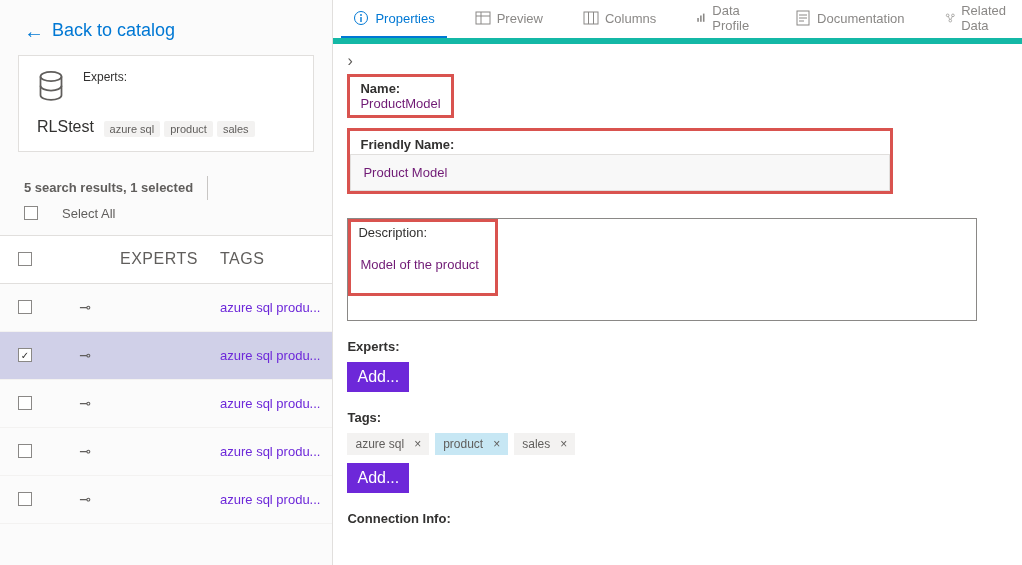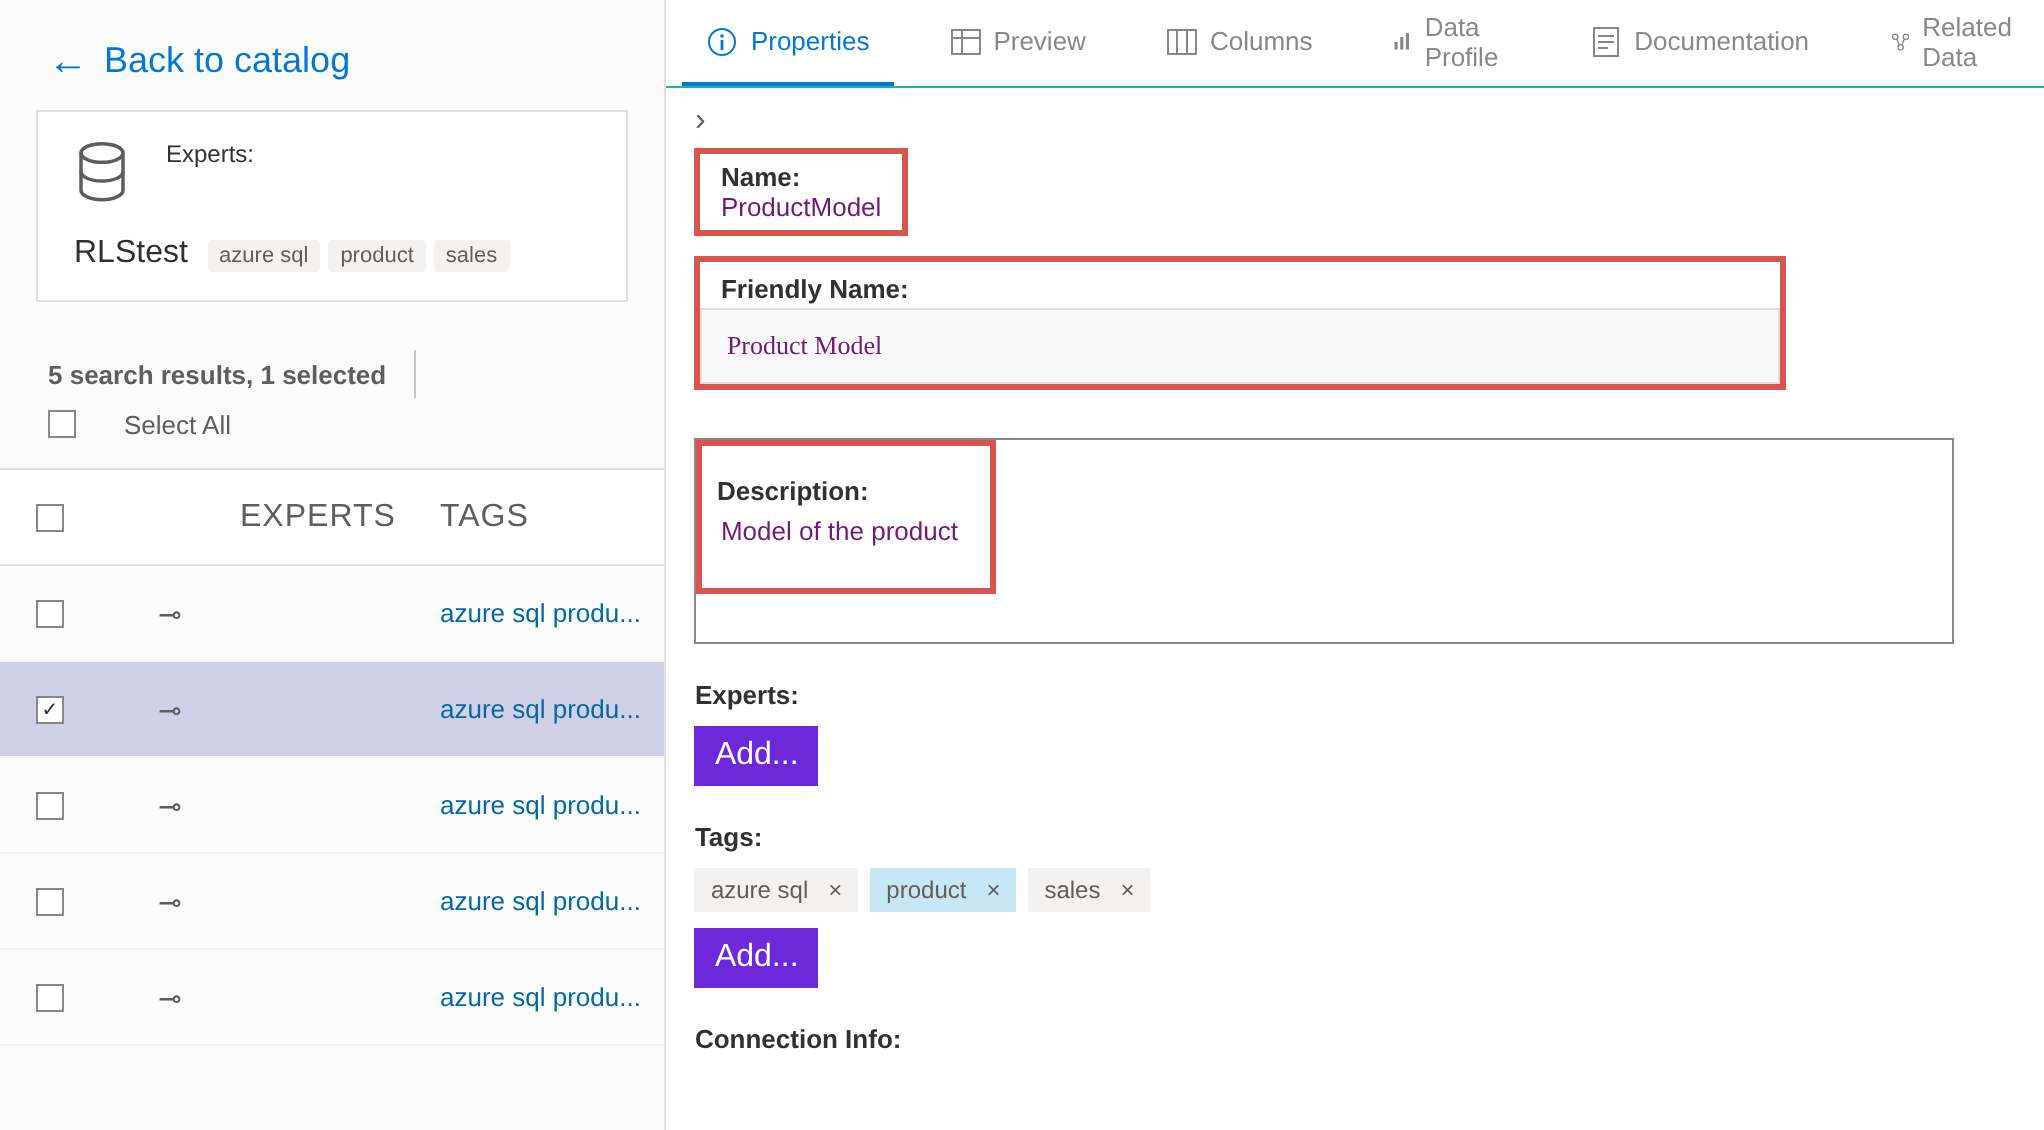--- a/index.html
+++ b/index.html
@@ -26,41 +26,41 @@
 .cb.checked::after { content: "✓"; color: #323130; }
 
 .tbl { border-top: 1px solid #e1dfdd; }
 .thead { display: flex; align-items: center; height: 48px; border-bottom: 1px solid #e1dfdd; background: #fff; color: #605e5c; font-size: 16px; letter-spacing: 0.5px; }
 .col-cb { width: 50px; display: flex; justify-content: center; }
 .col-pin { width: 70px; display: flex; justify-content: center; }
 .col-experts { width: 90px; text-align: left; }
 .col-tags { flex: 1; padding-left: 10px; }
 .trow { display: flex; align-items: center; height: 48px; border-bottom: 1px solid #f3f2f1; }
 .trow.sel { background: #d0d0e8; }
-.trow .col-tags { color: #0369a1; white-space: nowrap; overflow: hidden; text-overflow: ellipsis; padding-right: 12px; }
+.trow .col-tags { color: #6d28d9; white-space: nowrap; overflow: hidden; text-overflow: ellipsis; padding-right: 12px; }
 .pin-icon { font-size: 14px; color: #605e5c; }
 
-.tabs { display: flex; align-items: flex-end; height: 44px; border-bottom: 1px solid #14b8a6; padding-left: 8px; gap: 16px; }
+.tabs { display: flex; align-items: flex-end; height: 44px; border-bottom: 6px solid #14b8a6; padding-left: 8px; gap: 16px; }
 .tab { display: flex; align-items: center; gap: 6px; padding: 0 12px; height: 100%; color: #8a8886; cursor: pointer; font-size: 13px; border-bottom: 2px solid transparent; }
 .tab.active { color: #0078d4; border-bottom-color: #0078d4; }
 .tab svg { width: 16px; height: 16px; }
 
 .chev-down { padding: 8px 14px 4px; font-size: 16px; color: #605e5c; cursor: pointer; }
 
 .panel { padding: 0 14px 20px; overflow: hidden; }
 .hl { border: 3px solid #d9534f; display: inline-block; margin-bottom: 10px; }
 .hl-pad { padding: 4px 10px; }
 .lbl { font-weight: 600; font-size: 13px; color: #323130; }
 .val { font-size: 13px; color: #701a75; }
 
-.fn-box { border: 1px solid #e1dfdd; background: #f8f8f8; padding: 10px 12px; width: 540px; font-family: Liberation Serif, serif; }
+.fn-box { border: 1px solid #e1dfdd; background: #f8f8f8; padding: 10px 12px; width: 540px; }
 .desc-outer { border: 1px solid #8a8886; padding: 0; width: 630px; }
 .desc-box { padding: 24px 12px 48px; position: relative; }
 .hl-desc { position: absolute; top: 0; left: 0; right: 478px; bottom: 24px; border: 3px solid #d9534f; pointer-events: none; }
-.desc-lbl { position: absolute; top: 18px; left: 10px; font-weight: 700; }
+.desc-lbl { position: absolute; top: 6px; left: 10px; font-weight: 400; }
 .desc-val { margin-top: 14px; }
 
 .section-lbl { font-weight: 600; margin: 18px 0 8px; }
 .add-btn { background: #6d28d9; color: #fff; border: none; padding: 6px 10px; font-size: 16px; cursor: pointer; }
 .tag-row { display: flex; gap: 6px; margin-bottom: 8px; }
 .tagx { background: #f3f2f1; display: inline-flex; align-items: center; gap: 10px; padding: 4px 8px; font-size: 12px; color: #605e5c; }
 .tagx.hl-tag { background: #c7e7f4; }
 .tagx .x { cursor: pointer; color: #605e5c; }
 </style>
 </head>

